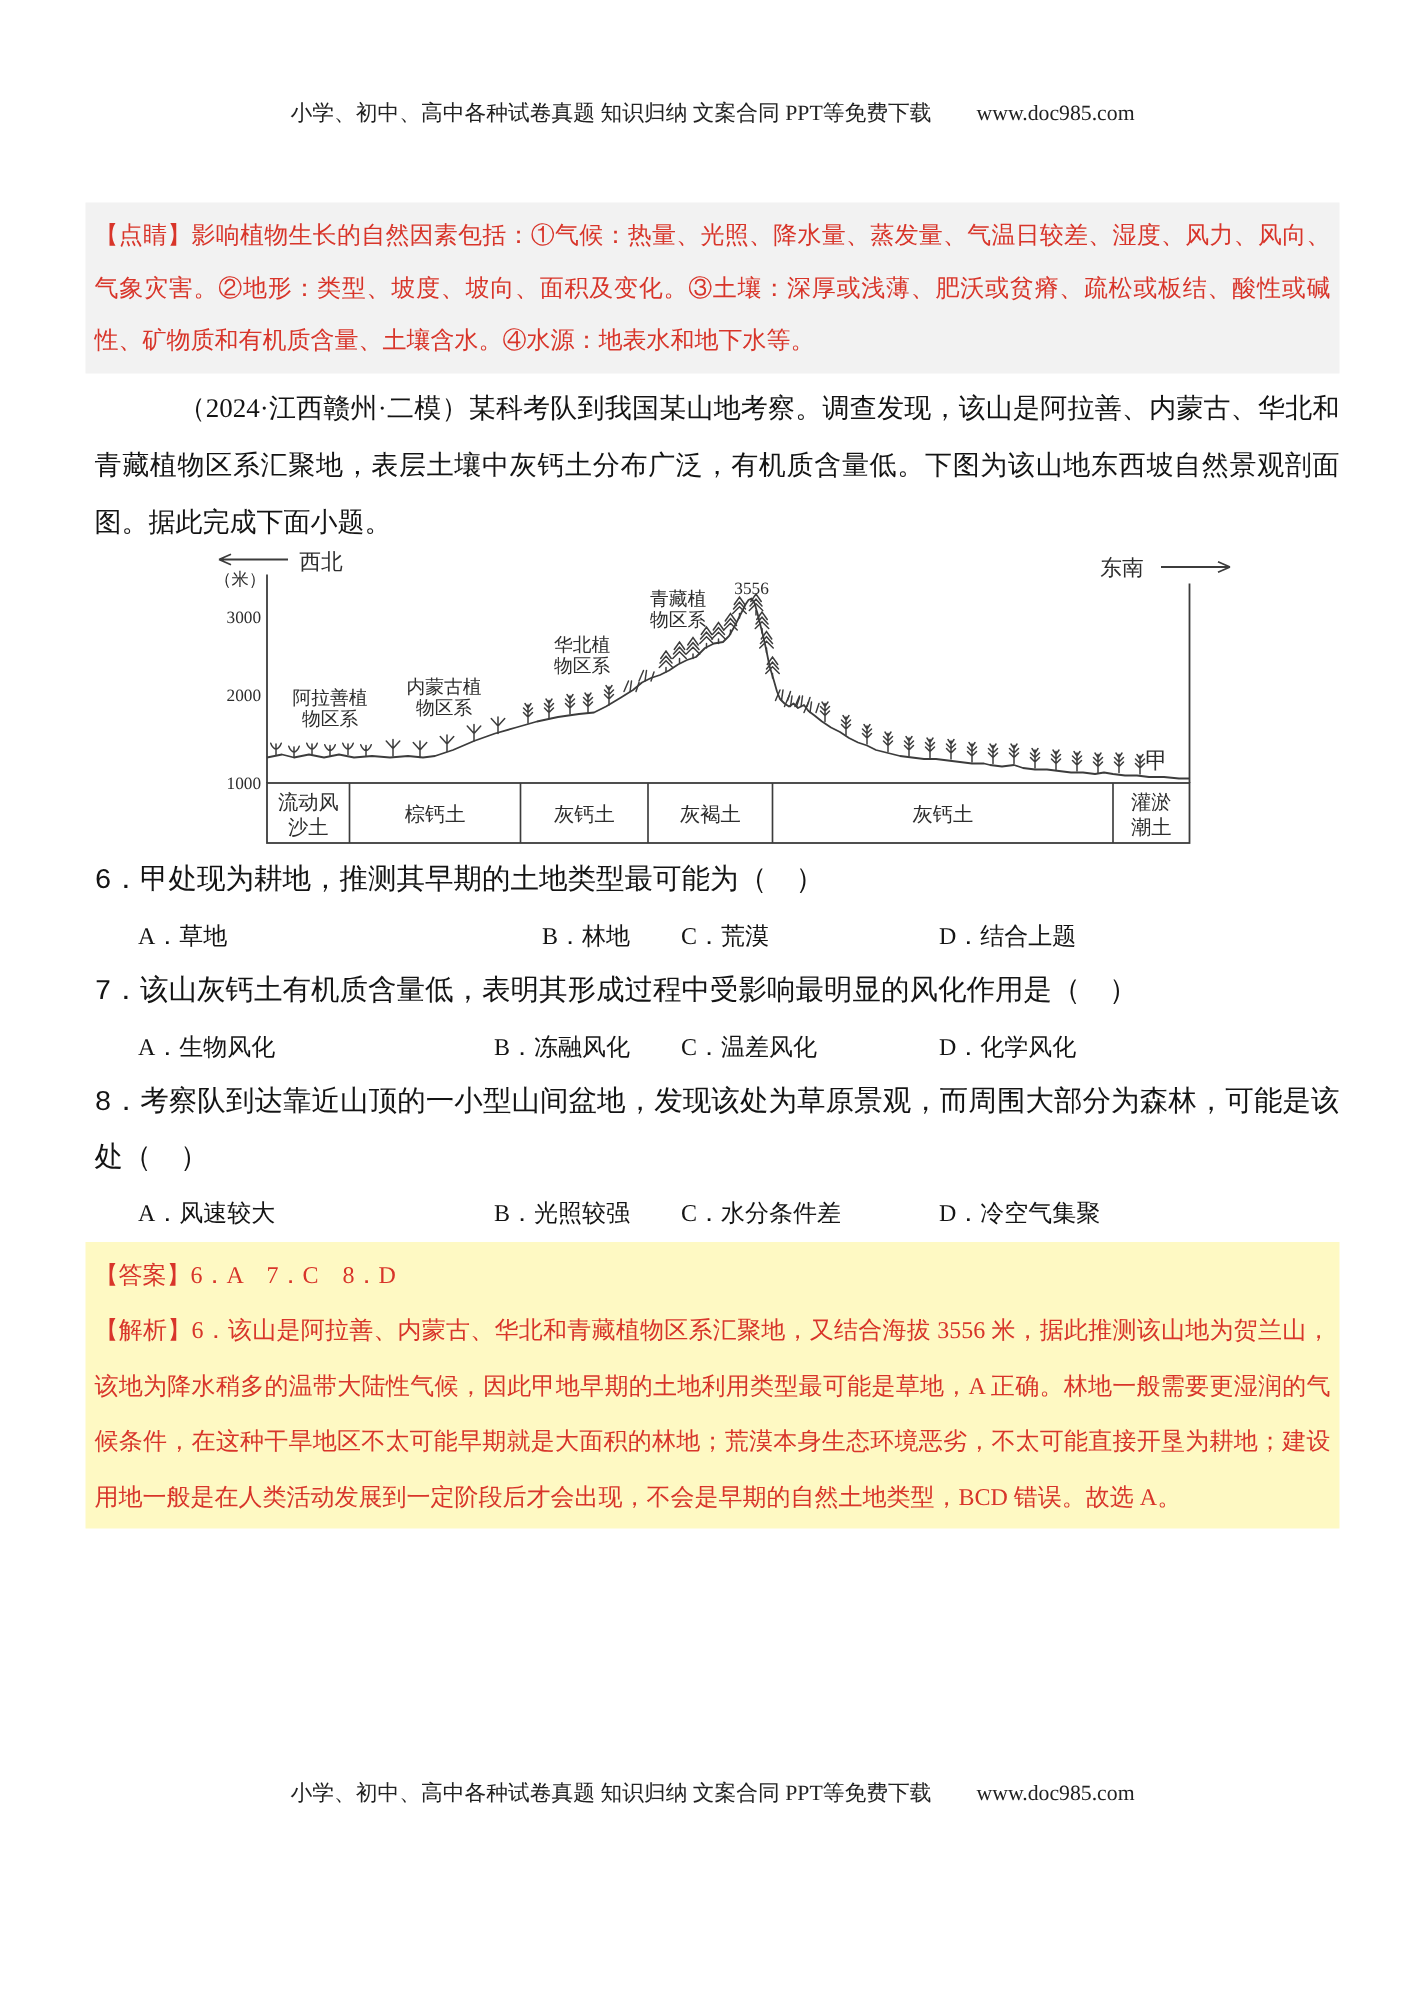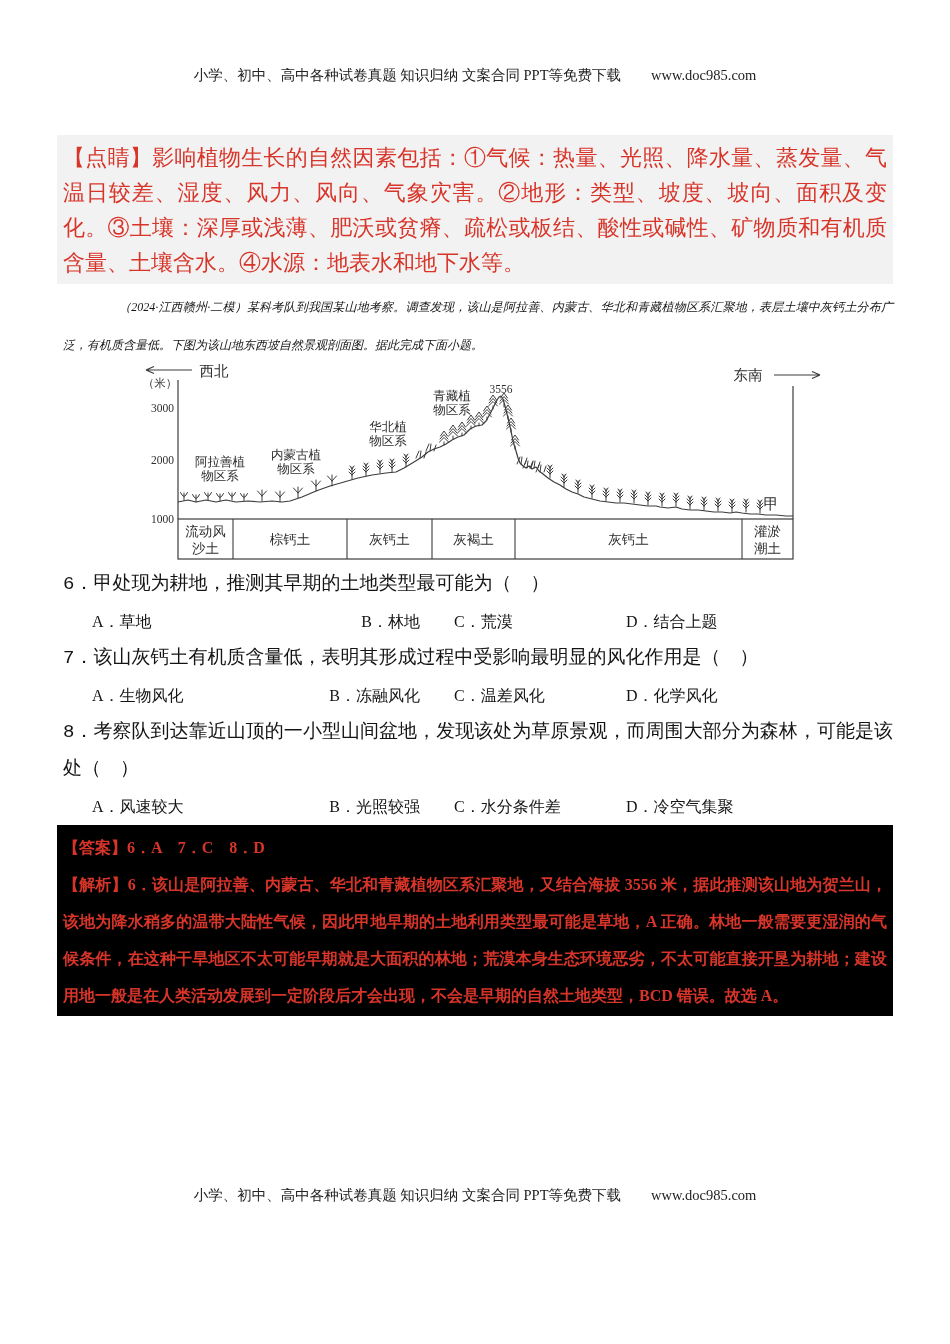--- a/index.html
+++ b/index.html
@@ -4,23 +4,23 @@
 <style>
   html,body{margin:0;padding:0;background:#fff;}
   .page{position:relative;width:950px;height:1344px;background:#ffffff;overflow:hidden;
         font-family:"Liberation Serif","DejaVu Serif",serif;color:#141414;}
   .header,.footer{position:relative;text-align:center;font-size:14.5px;color:#222;}
   .header{padding-top:66px;}
   .footer{position:absolute;top:1186px;left:0;width:950px;}
   .hdr-url{margin-left:30px;}
   .content{margin:0 57px;width:836px;}
   .note-block{margin-top:50px;background:#f2f2f2;color:#d8352a;
-              padding:5px 6px 4px 6px;font-size:22px;line-height:35px;text-align:justify;}
-  .stem{margin:4px 0 0 0;padding-left:6px;font-size:12px;line-height:38px;
-        text-indent:56px;text-align:justify;font-style:italic;}
+              padding:5px 6px 4px 6px;font-size:16px;line-height:35px;text-align:justify;}
+  .stem{margin:4px 0 0 0;padding-left:6px;font-size:18px;line-height:38px;
+        text-indent:56px;text-align:justify;}
   .diagram-wrap{margin:-8px 0 0 73px;height:206px;}
   .q-section{margin-top:4px;}
   .q-line{margin:0;padding-left:6px;font-size:19px;line-height:37px;text-align:justify;font-family:Liberation Mono, monospace;}
   .opts{display:flex;padding-left:35px;font-size:16px;line-height:37px;}
   .opt{white-space:nowrap;}
   .opt-0{width:166px;} .opt-1{width:162px;text-align:right;} .opt-2{width:172px;margin-left:34px;}
   .answer-block{margin-top:0;background:#f2f2f2;color:#d8352a;
                 padding:4px 6px 2px 6px;font-size:16px;line-height:37px;text-align:justify;}
   .answer-block p{margin:0;}
   svg text{font-family:"Liberation Serif","DejaVu Serif",serif;fill:#2d2d2d;}
@@ -148,21 +148,21 @@
         </div>
         <p class="q-line"><span>8．</span><span>考察队到达靠近山顶的一小型山间盆地，发现该处为草原景观，而周围大部分为森林，可能是该处（　）</span></p>
         <div class="opts">
           <div class="opt opt-0"><span>A．</span><span>风速较大</span></div>
           <div class="opt opt-1"><span>B．</span><span>光照较强</span></div>
           <div class="opt opt-2"><span>C．</span><span>水分条件差</span></div>
           <div class="opt opt-3"><span>D．</span><span>冷空气集聚</span></div>
         </div>
       </div>
 
-    <div class="answer-block" style="background: #000000; color: rgb(216, 53, 42); font-weight: bold;">
+    <div class="answer-block" style="background: #fef9c3; color: rgb(216, 53, 42);">
       <p><span>【答案】</span><span>6．A　7．C　8．D</span></p>
       <p><span>【解析】</span><span>6．该山是阿拉善、内蒙古、华北和青藏植物区系汇聚地，又结合海拔 3556 米，据此推测该山地为贺兰山，该地为降水稍多的温带大陆性气候，因此甲地早期的土地利用类型最可能是草地，A 正确。林地一般需要更湿润的气候条件，在这种干旱地区不太可能早期就是大面积的林地；荒漠本身生态环境恶劣，不太可能直接开垦为耕地；建设用地一般是在人类活动发展到一定阶段后才会出现，不会是早期的自然土地类型，BCD 错误。故选 A。</span></p>
     </div>
 
   </div>
 
   <div class="footer">
     <span>小学、初中、高中各种试卷真题  知识归纳  文案合同  PPT等免费下载</span><span class="hdr-url">www.doc985.com</span>
   </div>
 

